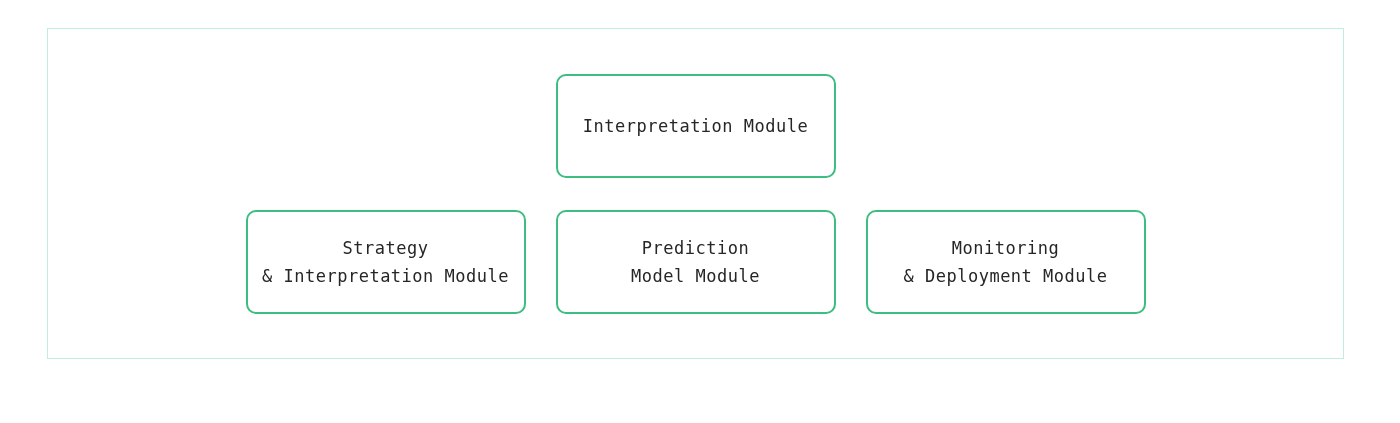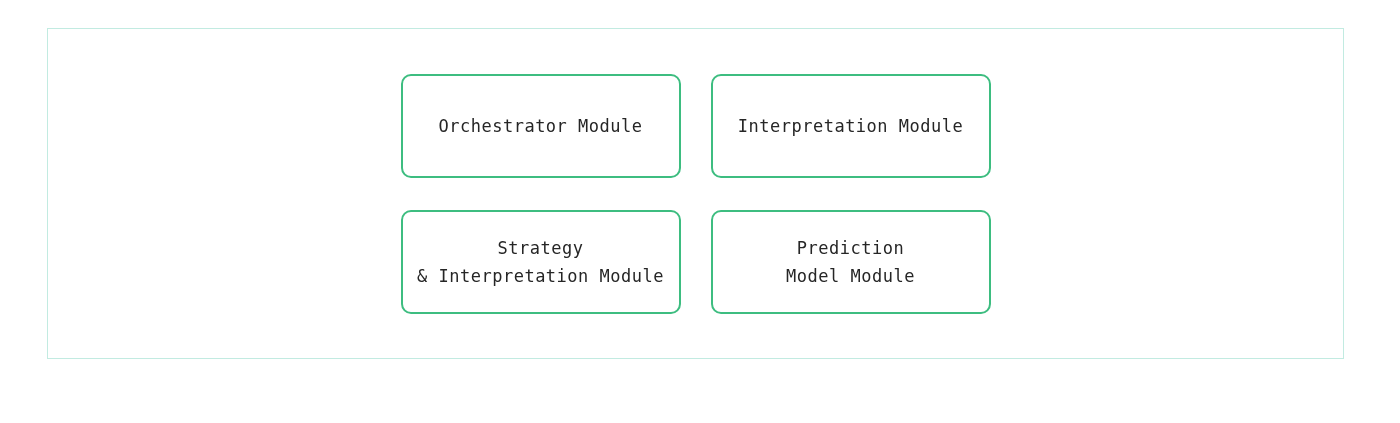--- a/index.html
+++ b/index.html
@@ -56,32 +56,33 @@
   }
 </style>
 </head>
 <body>
 
 <div class="stage">
   <div class="outer-container">
 
     <div class="row row-1">
       <div class="node">
-        <div class="node-label">Orchestrator Module</div>
-      </div>
-      <div class="node">
         <div class="node-label">Interpretation Module</div>
       </div>
     </div>
 
     <div class="row row-2">
       <div class="node">
         <div class="node-label">Strategy
 &amp; Interpretation Module</div>
       </div>
       <div class="node">
         <div class="node-label">Prediction
 Model Module</div>
       </div>
+      <div class="node">
+        <div class="node-label">Monitoring
+&amp; Deployment Module</div>
+      </div>
     </div>
 
   </div>
 </div>
 
 </body></html>

